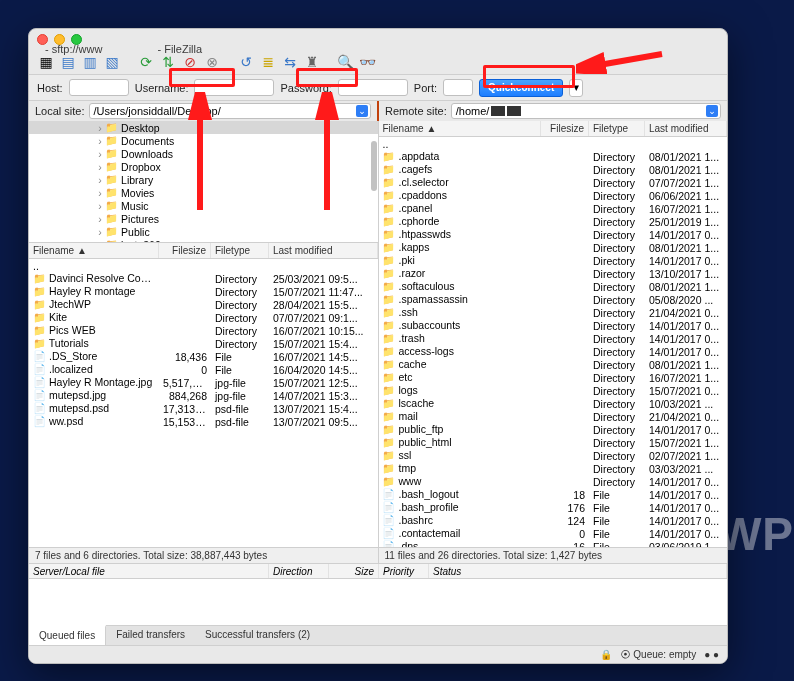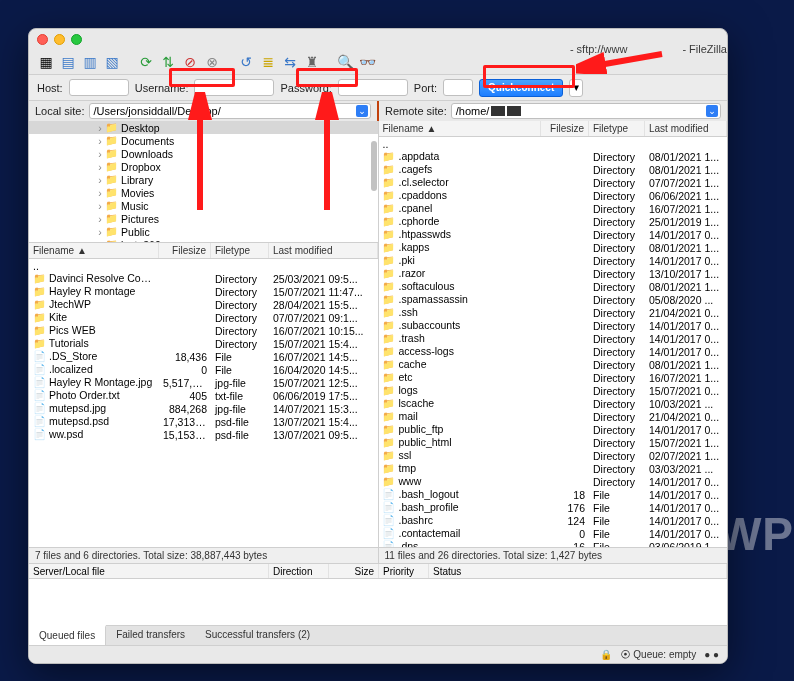--- a/index.html
+++ b/index.html
@@ -13,21 +13,21 @@
     display: flex; flex-direction: column;
     overflow: hidden;
   }
   
   .titlebar { height: 20px; display: flex; align-items: center; padding: 0 8px; position: relative; }
   .traffic { display: flex; gap: 6px; }
   .dot { width: 11px; height: 11px; border-radius: 50%; }
   .dot.red { background:#ff5f57; border:1px solid #e33e32;}
   .dot.yellow{background:#ffbd2e;border:1px solid #e09e00;}
   .dot.green{background:#28c840;border:1px solid #12a32a;}
-  .title-center { position:absolute; left:2px; right:0; text-align:right; font-size:11px; color:#3a3a3a;margin-top:20px;}
+  .title-center { position:absolute; left:16px; right:0; text-align:left; font-size:11px; color:#3a3a3a;margin-top:20px;}
   .title-center .grey { color:#999; }
   
   .iconbar { height: 26px; display:flex; align-items:center; gap:4px; padding:0 8px; border-bottom:1px solid #cfcfcf;}
   .ticon { width:18px; height:18px; display:flex; align-items:center; justify-content:center; font-size:14px;}
   
   .qcbar { height: 26px; display:flex; align-items:center; gap:6px; padding:0 8px; border-bottom:1px solid #cfcfcf; background:#ececec;}
   .qlabel { font-size:11px; color:#222; }
   .qinput { height:17px; border:1px solid #bfbfbf; background:#fff; border-radius:3px; padding:0 3px; font-size:11px;}
   .qinput.host{width:60px;} .qinput.user{width:80px;} .qinput.pass{width:70px;} .qinput.port{width:30px;}
   .qbtn { height:18px; background:linear-gradient(#4aa3ff,#1e7eff); color:#fff; border:1px solid #0a60d8; border-radius:3px; font-size:10px; padding:0 8px; display:flex; align-items:center;font-weight:bold;}
@@ -60,21 +60,21 @@
   .local .col.fmod , .local .c.fmod {flex:1;}
   .remote .col.fname, .remote .c.fname{flex:1;}
   .remote .col.fsize, .remote .c.fsize{width:48px; text-align:right;}
   .remote .col.ftype, .remote .c.ftype{width:56px;}
   .remote .col.fmod , .remote .c.fmod {width:82px;}
   .fld{color:#d9a43c;}
   .fil{color:#888;}
   .statusline{ height:16px; border-top:1px solid #cfcfcf; background:#efefef; font-size:10px; padding:2px 6px; color:#333;}
   
   .queuehead{ height:16px; display:flex; border-top:1px solid #cfcfcf; border-bottom:1px solid #cfcfcf; background:#f4f4f4; font-size:10px;}
-  .queuehead .col{ padding:2px 4px; border-right:1px solid #e2e2e2;}
+  .queuehead .col{ padding:2px 4px; border-right:1px solid #e2e2e2;font-style:italic;}
   .queuebody{ height:46px; background:#fff;}
   .tabbar{ height:20px; display:flex; background:#e3e3e3; border-top:1px solid #cfcfcf;}
   .tabbar .tab{ padding:3px 10px; font-size:10px; color:#333;}
   .tabbar .tab.active{ background:#fff; border-right:1px solid #cfcfcf; border-top:2px solid #fff; margin-top:-1px;}
   .bottomstatus{ height:18px; display:flex; align-items:center; justify-content:flex-end; gap:8px; padding:0 8px; font-size:10px; color:#333; background:#e9e9e9; border-top:1px solid #cfcfcf;}
   .lock{color:#caa400;}
   
   .annot{ position:absolute; pointer-events:none; }
   .redbox{ border:3px solid #ff1a1a; border-radius:2px; }
   .redarrow svg{ display:block;}
@@ -276,26 +276,20 @@
             <div class="c fname"><span class="fil">📄</span> .localized</div>
             <div class="c fsize">0</div>
             <div class="c ftype">File</div>
             <div class="c fmod">16/04/2020 14:5...</div>
           </div>
           <div class="r">
             <div class="c fname"><span class="fil">📄</span> Hayley R Montage.jpg</div>
             <div class="c fsize">5,517,782</div>
             <div class="c ftype">jpg-file</div>
             <div class="c fmod">15/07/2021 12:5...</div>
-          </div>
-          <div class="r">
-            <div class="c fname"><span class="fil">📄</span> Photo Order.txt</div>
-            <div class="c fsize">405</div>
-            <div class="c ftype">txt-file</div>
-            <div class="c fmod">06/06/2019 17:5...</div>
           </div>
           <div class="r">
             <div class="c fname"><span class="fil">📄</span> mutepsd.jpg</div>
             <div class="c fsize">884,268</div>
             <div class="c ftype">jpg-file</div>
             <div class="c fmod">14/07/2021 15:3...</div>
           </div>
           <div class="r">
             <div class="c fname"><span class="fil">📄</span> mutepsd.psd</div>
             <div class="c fsize">17,313,532</div>

